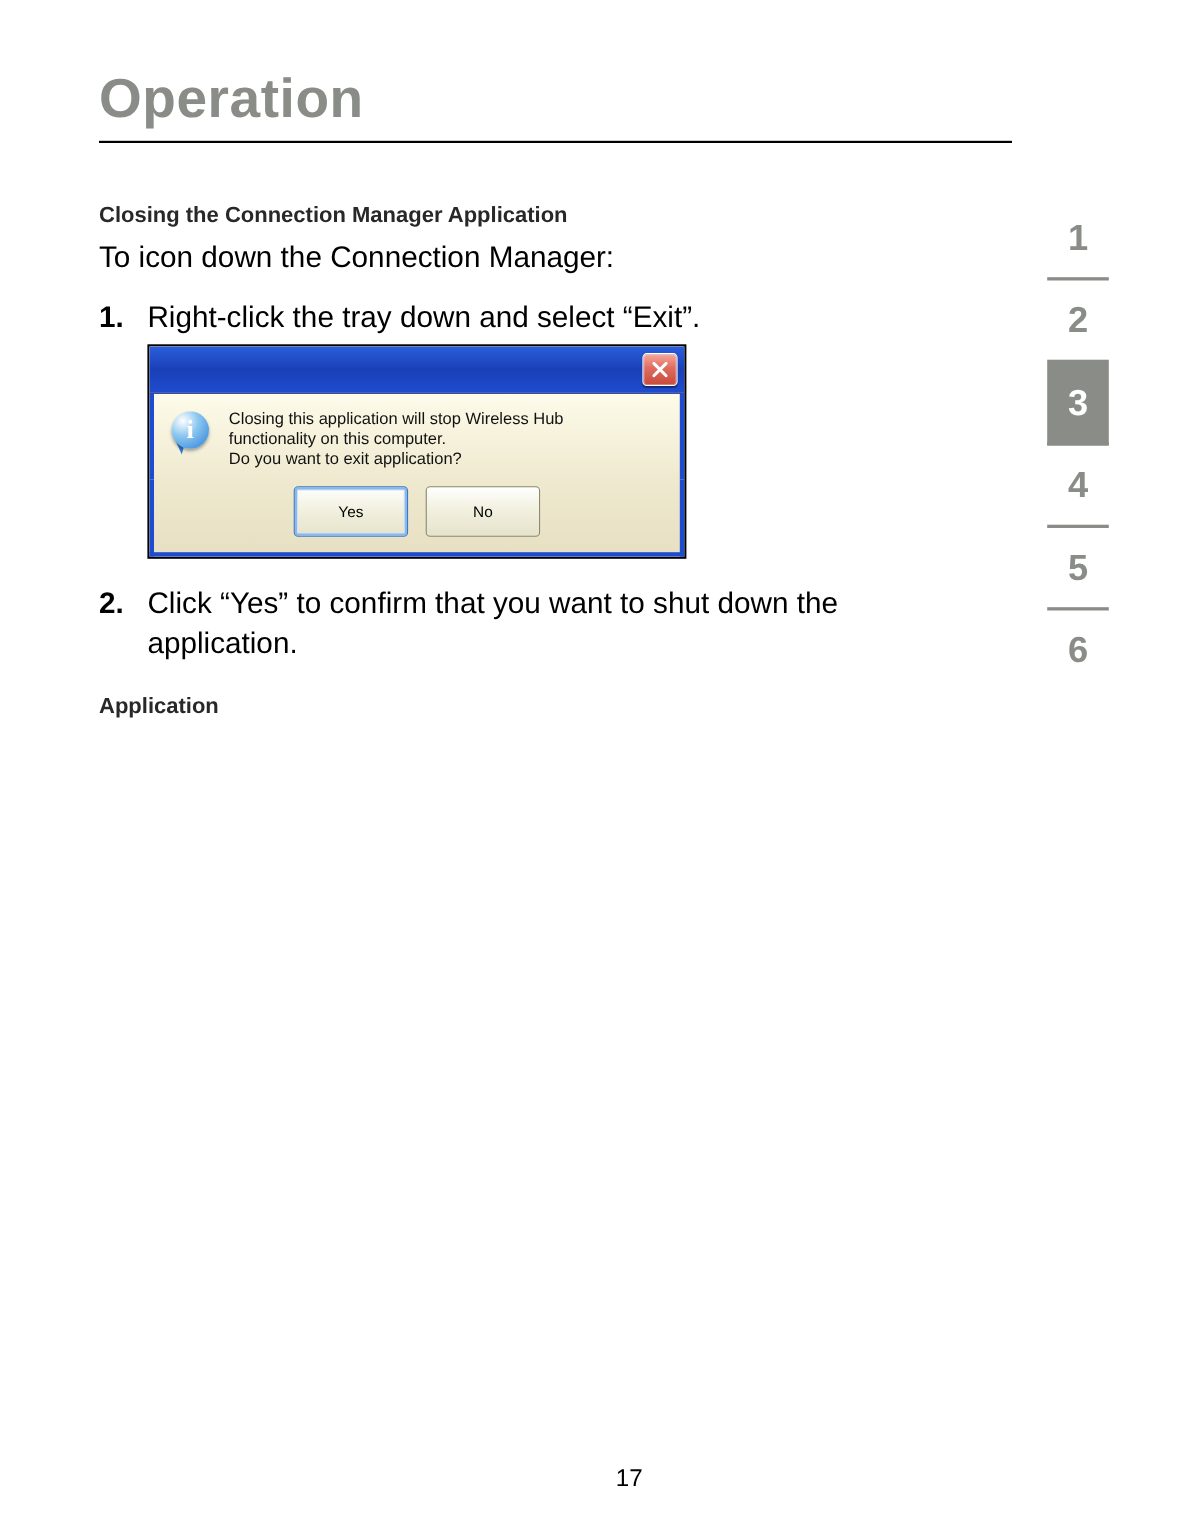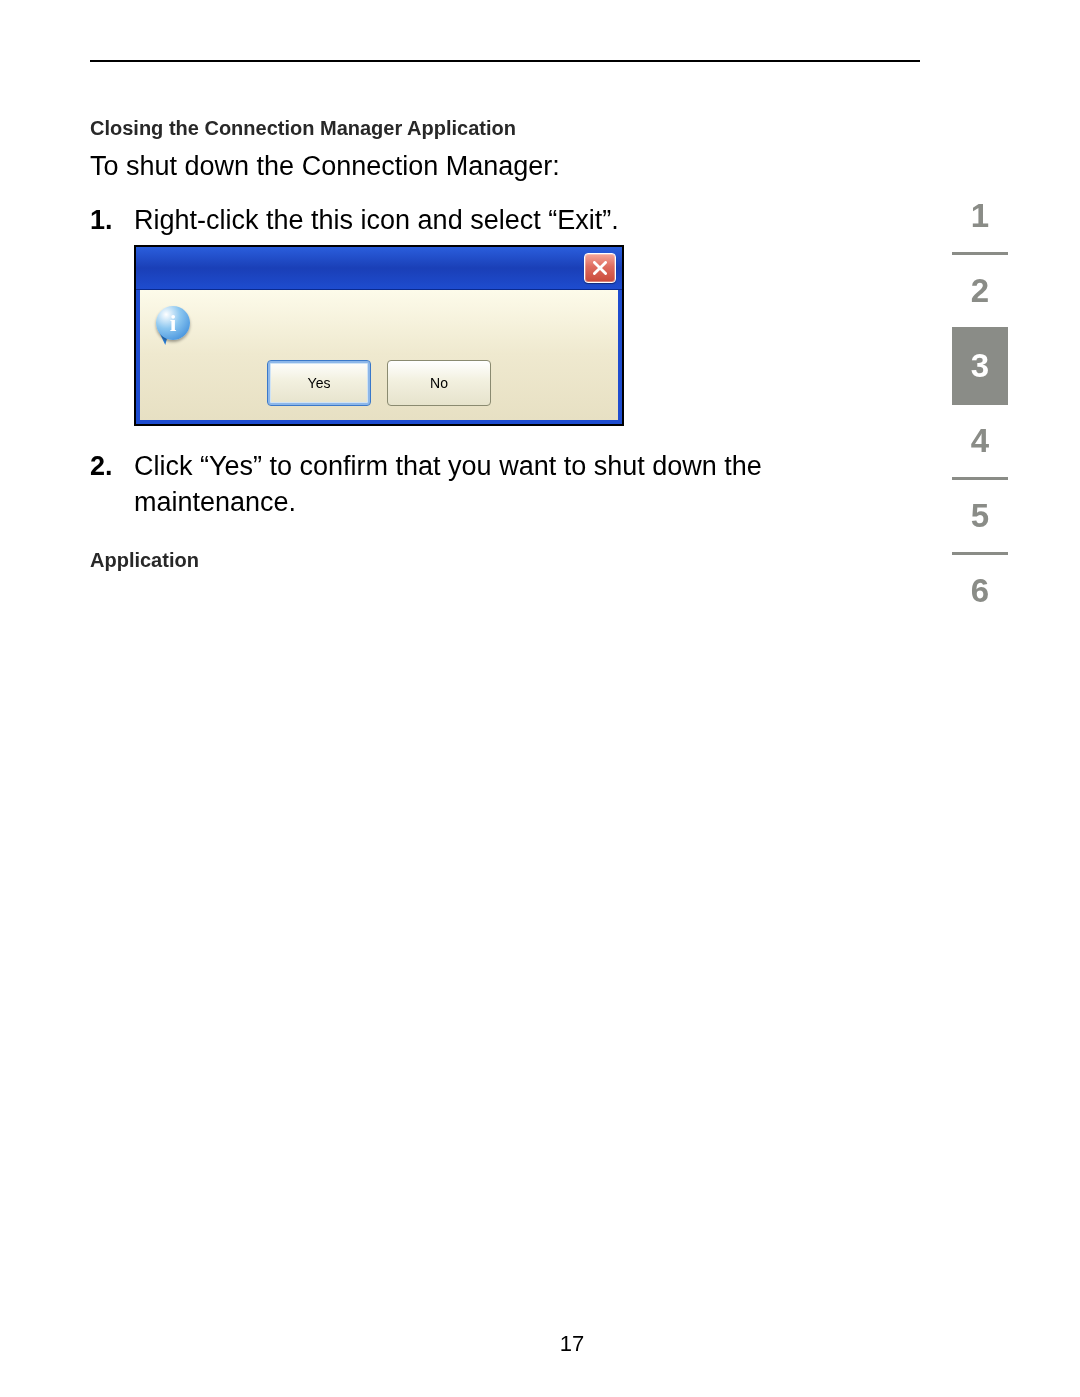--- a/index.html
+++ b/index.html
@@ -207,63 +207,69 @@
     font-size: 22px;
     color: #000;
     padding-left: 32px;
   }
 </style>
 </head>
 <body>
 
 <div class="page">
 
+  <h1 class="page-title">Operation</h1>
   <hr class="title-rule">
 
   <div class="content">
 
     <h2 class="subheading">Closing the Connection Manager Application</h2>
-    <p class="body">To shut down the Connection Manager:</p>
+    <p class="body">To icon down the Connection Manager:</p>
 
     <ol class="steps">
       <li>
         <span class="num">1.</span>
-        <span>Right-click the this icon and select “Exit”.</span>
+        <span>Right-click the tray down and select “Exit”.</span>
 
         
         <div class="dialog-wrap">
           <div class="dialog">
             <div class="dlg-titlebar">
               <div class="dlg-close">
                 <svg viewBox="0 0 10 10">
                     <path d="M1 1 L9 9 M9 1 L1 9" stroke="#fff" stroke-width="2" stroke-linecap="round"></path>
                   </svg>
               </div>
             </div>
             <div class="dlg-body">
               <div class="dlg-icon">
                 <div class="info-bubble">
                   <div class="tail"></div>
                   <div class="circle">
                       <span>i</span>
                     </div>
                 </div>
               </div>
+              <div class="dlg-text">
+                <span>Closing this application will stop Wireless Hub</span><br>
+                <span>functionality on this computer.</span><br>
+                <span>Do you want to exit application?</span>
+              </div>
             </div>
             <div class="dlg-buttons">
               <button class="dlg-btn focus">Yes</button>
               <button class="dlg-btn">No</button>
             </div>
           </div>
         </div>
       </li>
 
       <li>
         <span class="num">2.</span>
-        <span>Click “Yes” to confirm that you want to shut down the maintenance.</span>
+        <span>Click “Yes” to confirm that you want to shut down the application.</span>
       </li>
     </ol>
 
     <h2 class="subheading">Application</h2>
 
   </div>
 
   <div class="section-nav">
     <div class="item">1</div>
     <div class="item">2</div>

